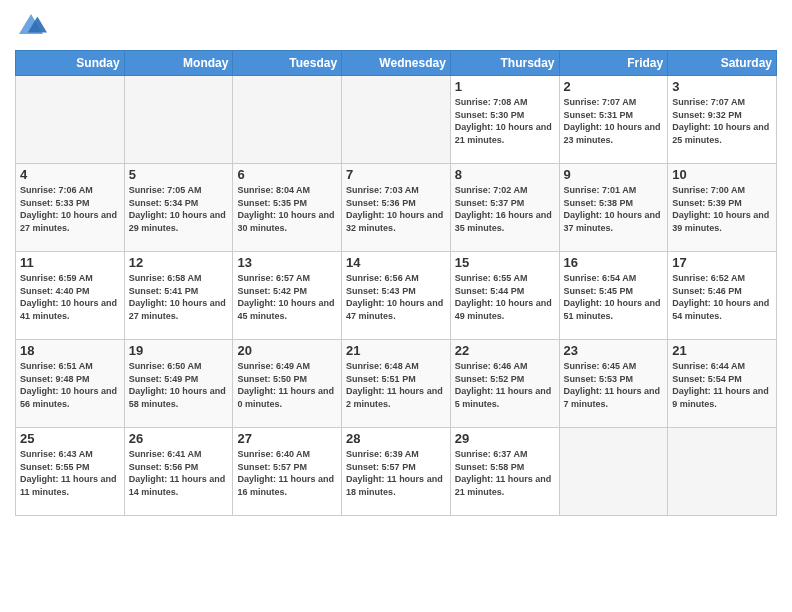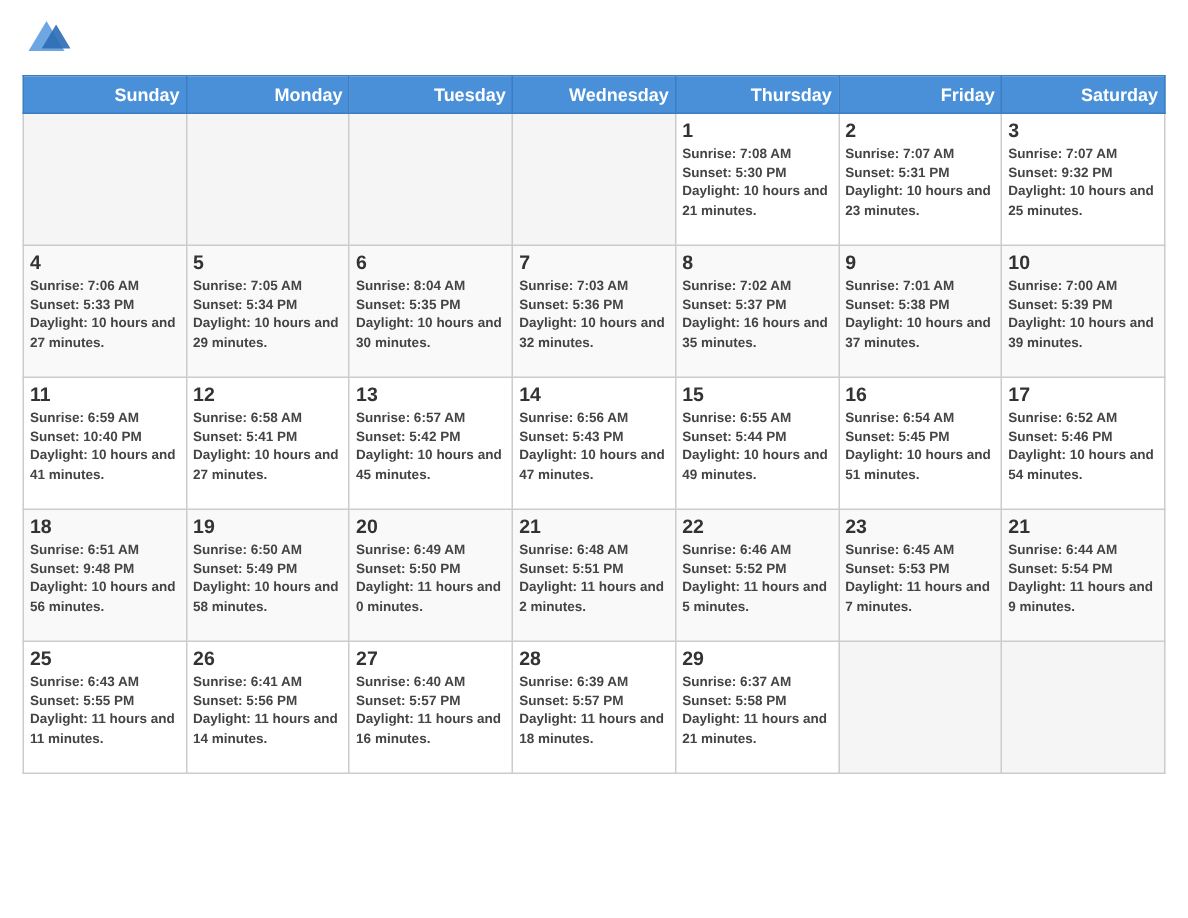--- a/index.html
+++ b/index.html
@@ -224,21 +224,21 @@
           <span>Sunset: 5:39 PM</span><br>
           <span>Daylight: 10 hours and 39 minutes.</span>
         </div>
       </td>
         </tr>
         <tr>
           <td>
         <span class="day-num">11</span>
         <div class="day-info">
           <span>Sunrise: 6:59 AM</span><br>
-          <span>Sunset: 10:40 PM</span><br>
+          <span>Sunset: 4:40 PM</span><br>
           <span>Daylight: 10 hours and 41 minutes.</span>
         </div>
       </td>
           <td>
         <span class="day-num">12</span>
         <div class="day-info">
           <span>Sunrise: 6:58 AM</span><br>
           <span>Sunset: 5:41 PM</span><br>
           <span>Daylight: 10 hours and 27 minutes.</span>
         </div>

